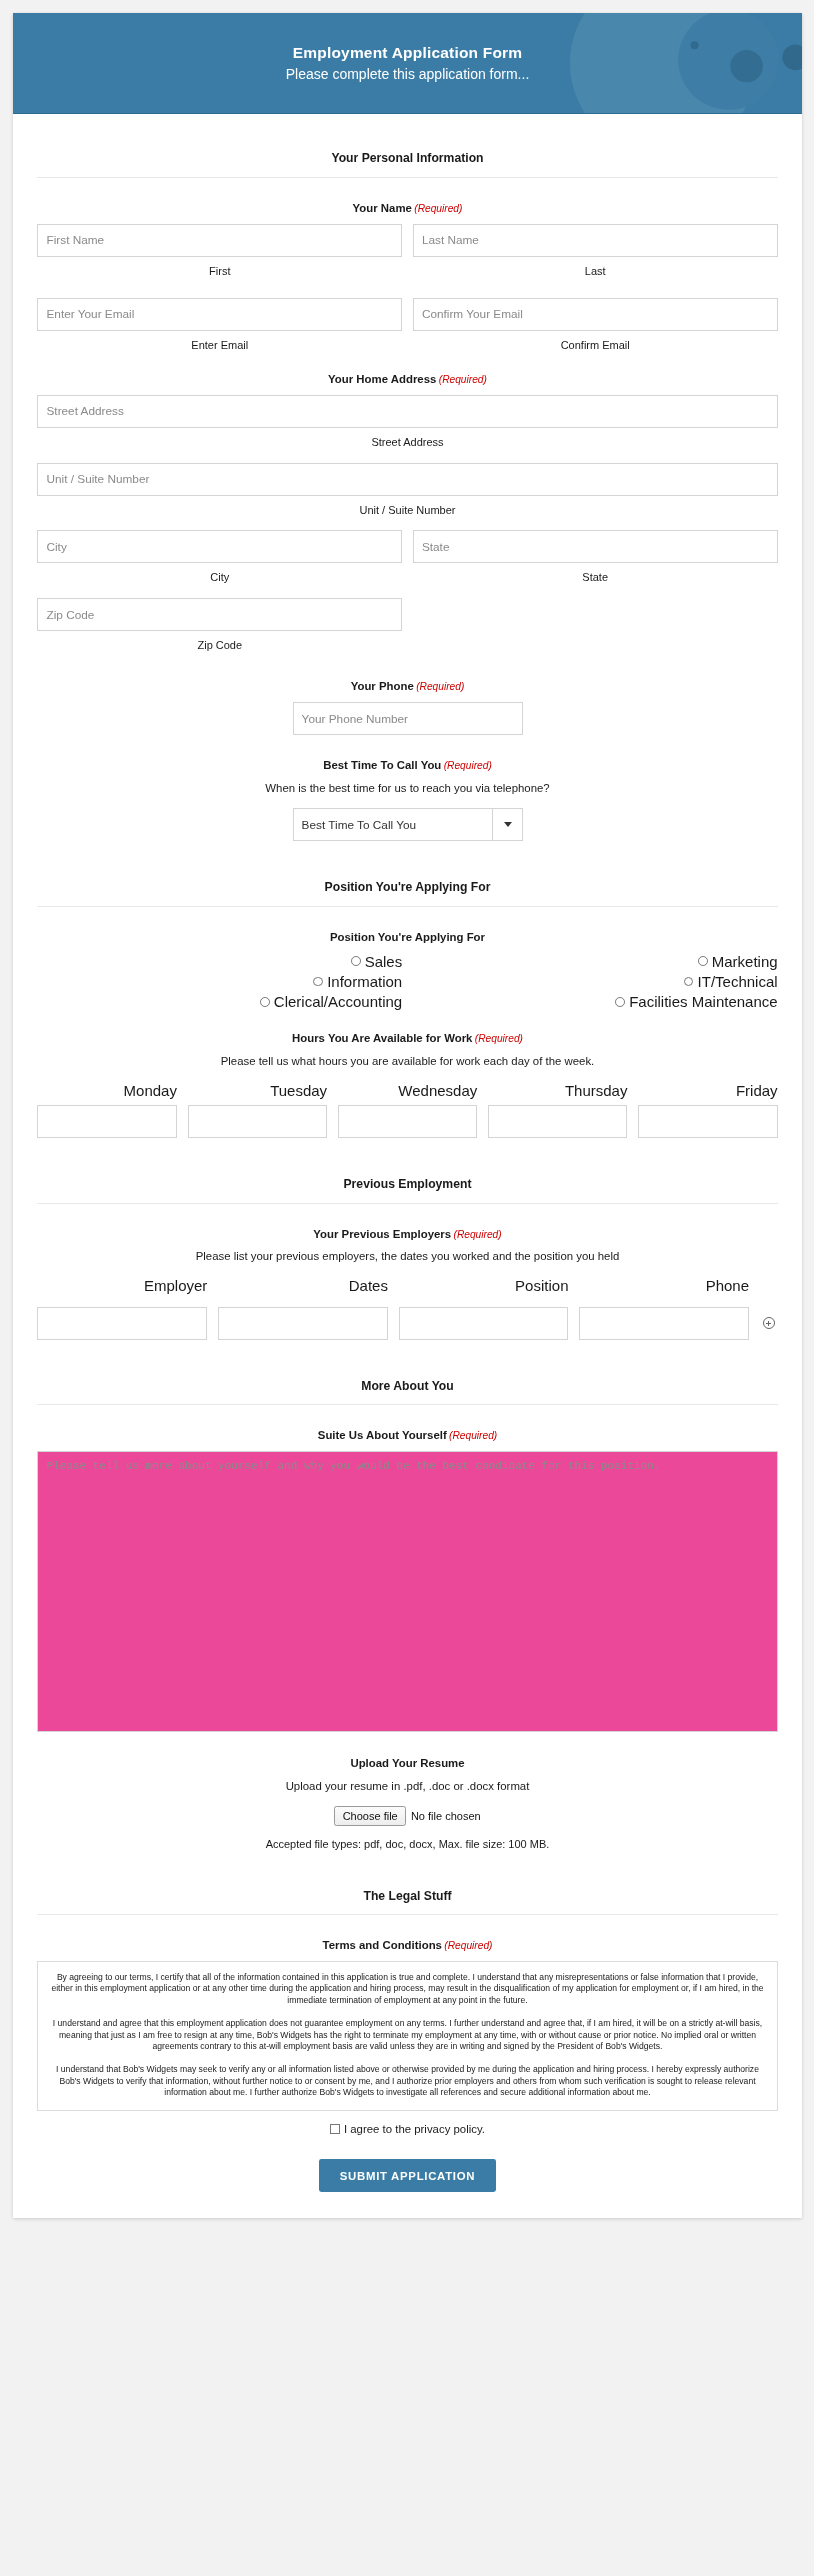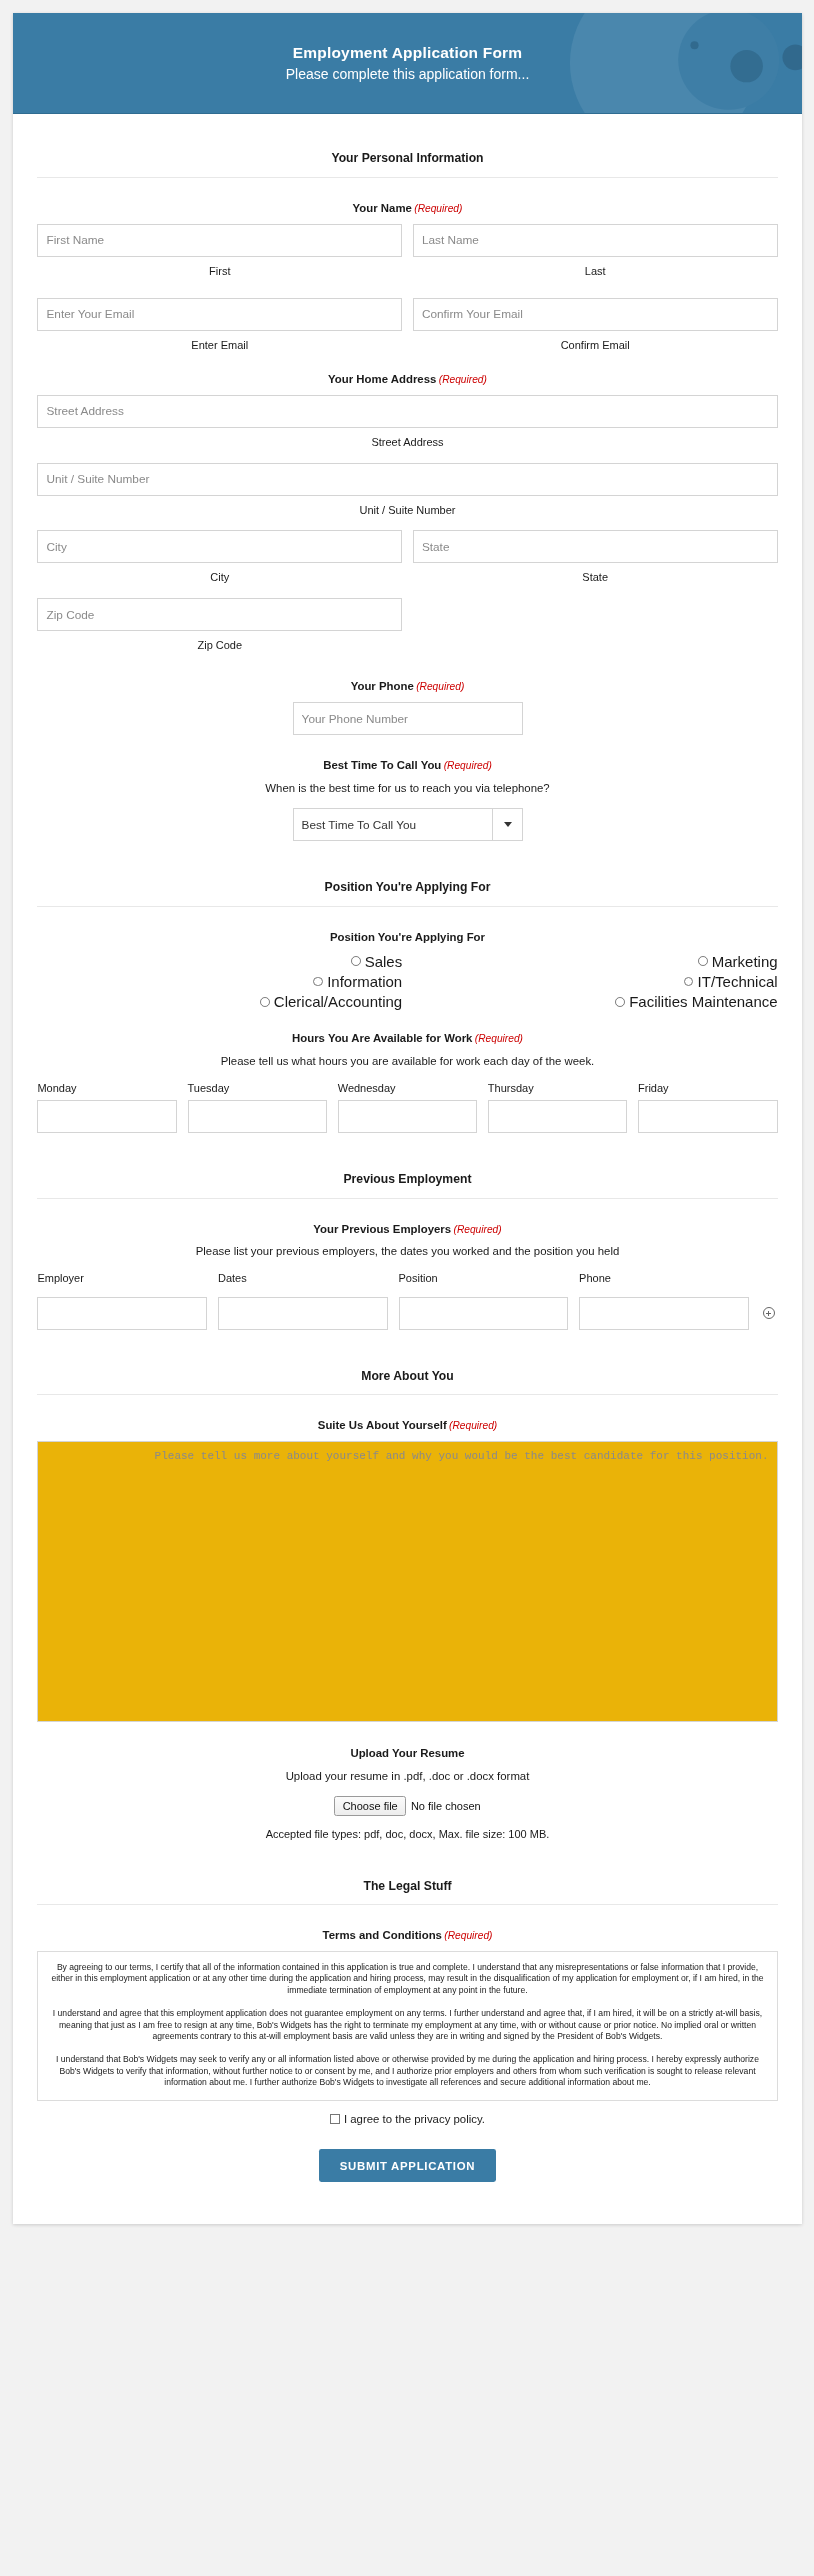--- a/index.html
+++ b/index.html
@@ -10,21 +10,21 @@
     background: #f2f2f2;
     font-family: "Liberation Sans", sans-serif;
     -webkit-font-smoothing: antialiased;
   }
 
   .page-wrap { width: 815px; padding: 13px 13px 0 13px; }
 
   .form-card {
     background: #ffffff;
     box-shadow: 0 0.8px 3.3px rgba(0,0,0,0.16);
-    padding-bottom: 42px;
+    padding-bottom: 26px;
   }
 
   
   .form-header {
     position: relative;
     background: #3a7ca5;
     height: 101px;
     overflow: hidden;
     display: flex;
     flex-direction: column;
@@ -148,50 +148,49 @@
   .radio-col { flex: 1 1 0; display: flex; flex-direction: column; align-items: flex-end; gap: 3.3px; }
   .radio-item { display: flex; align-items: center; gap: 4.1px; font-size: 15px; color: #1a1a1a; }
   .radio-dot {
     width: 9.8px; height: 9.8px; border-radius: 50%;
     border: 0.8px solid #767676; background: #fff; flex: none;
   }
 
   
   .grid-5 { display: flex; gap: 10.6px; }
   .grid-5 > .cell { flex: 1 1 0; min-width: 0; }
-  .cell-head { text-align: left; font-size: 11px; color: #1a1a1a; margin-bottom: 6.5px; }
+  .cell-head { text-align: right; font-size: 15px; color: #1a1a1a; margin-bottom: 6.5px; }
   .box-inp { width: 100%; height: 33px; border: 0.8px solid #d4d4d4; background: #fff; }
 
   .emp-row { display: flex; gap: 10.6px; align-items: center; }
   .emp-row > .cell { flex: 1 1 0; min-width: 0; }
   .plus-btn { flex: none; width: 18px; display: flex; align-items: center; justify-content: center; }
   .plus-circle {
     width: 12.2px; height: 12.2px; border-radius: 50%;
     border: 0.8px solid #666; position: relative;
   }
   .plus-circle::before, .plus-circle::after {
     content: ""; position: absolute; background: #666;
   }
   .plus-circle::before { left: 2.4px; right: 2.4px; top: 4.9px; height: 0.8px; }
   .plus-circle::after  { top: 2.4px; bottom: 2.4px; left: 4.9px; width: 0.8px; }
 
   
   .ta {
     width: 100%;
     height: 281px;
     border: 0.8px solid #d4d4d4;
-    background: #eab308;
+    background: #ec4899;
     font-family: "Liberation Mono", monospace;
     font-size: 11px;
     color: #333;
     padding: 7.3px 8.1px;
     line-height: 1.45;
     resize: none;
     outline: none;
-    text-align: right;
   }
   .ta::placeholder { color: #8a8a8a; opacity: 1; }
 
   
   .file-row { display: flex; justify-content: center; align-items: center; gap: 4.9px; margin: 3.3px 0 0 0; }
   .file-btn {
     font-family: "Liberation Sans", sans-serif;
     font-size: 11px;
     padding: 2.4px 7.3px;
     border: 0.8px solid #9a9a9a;

